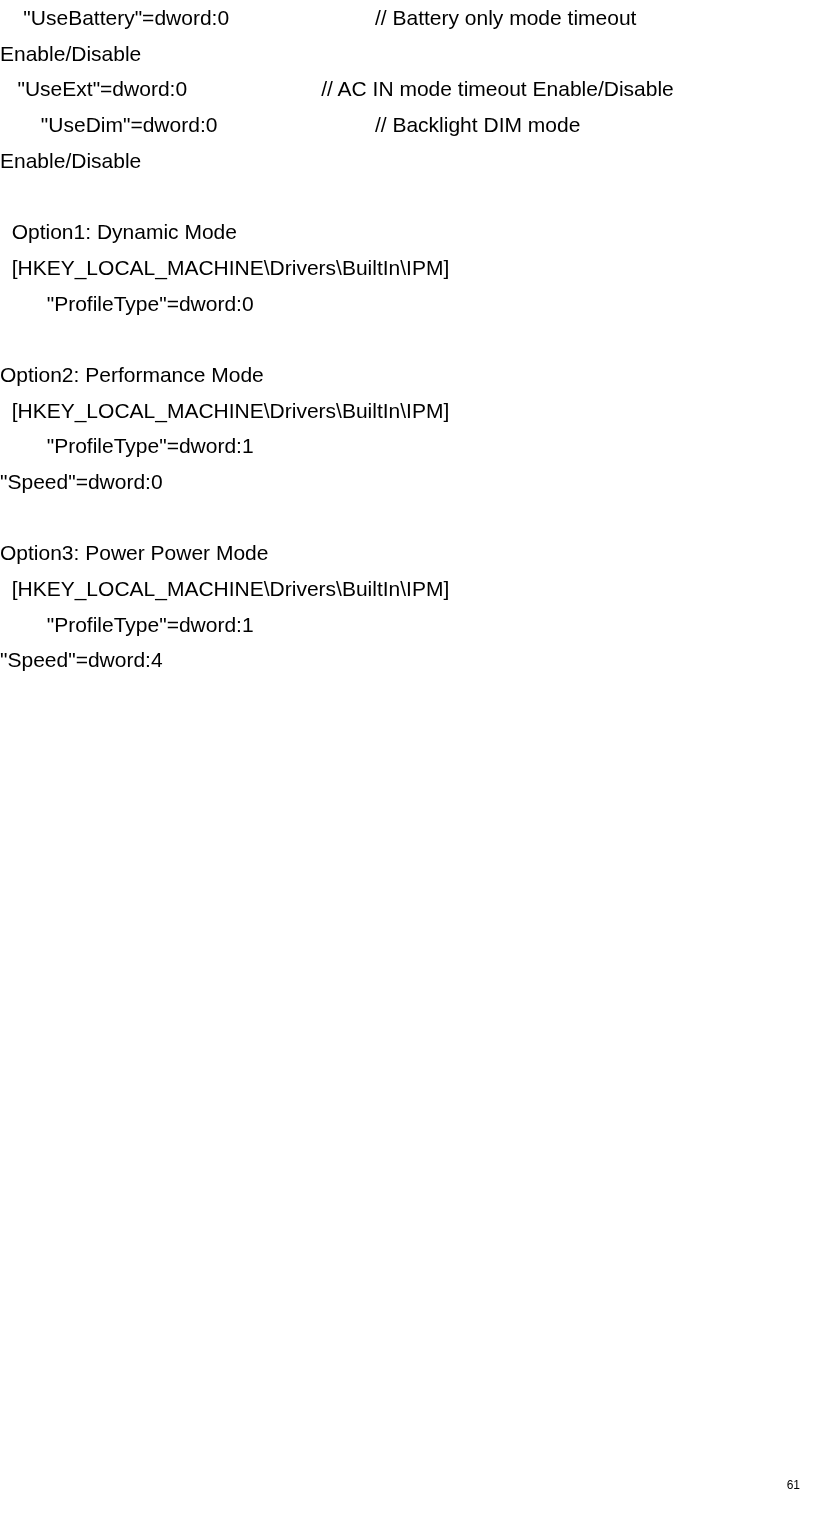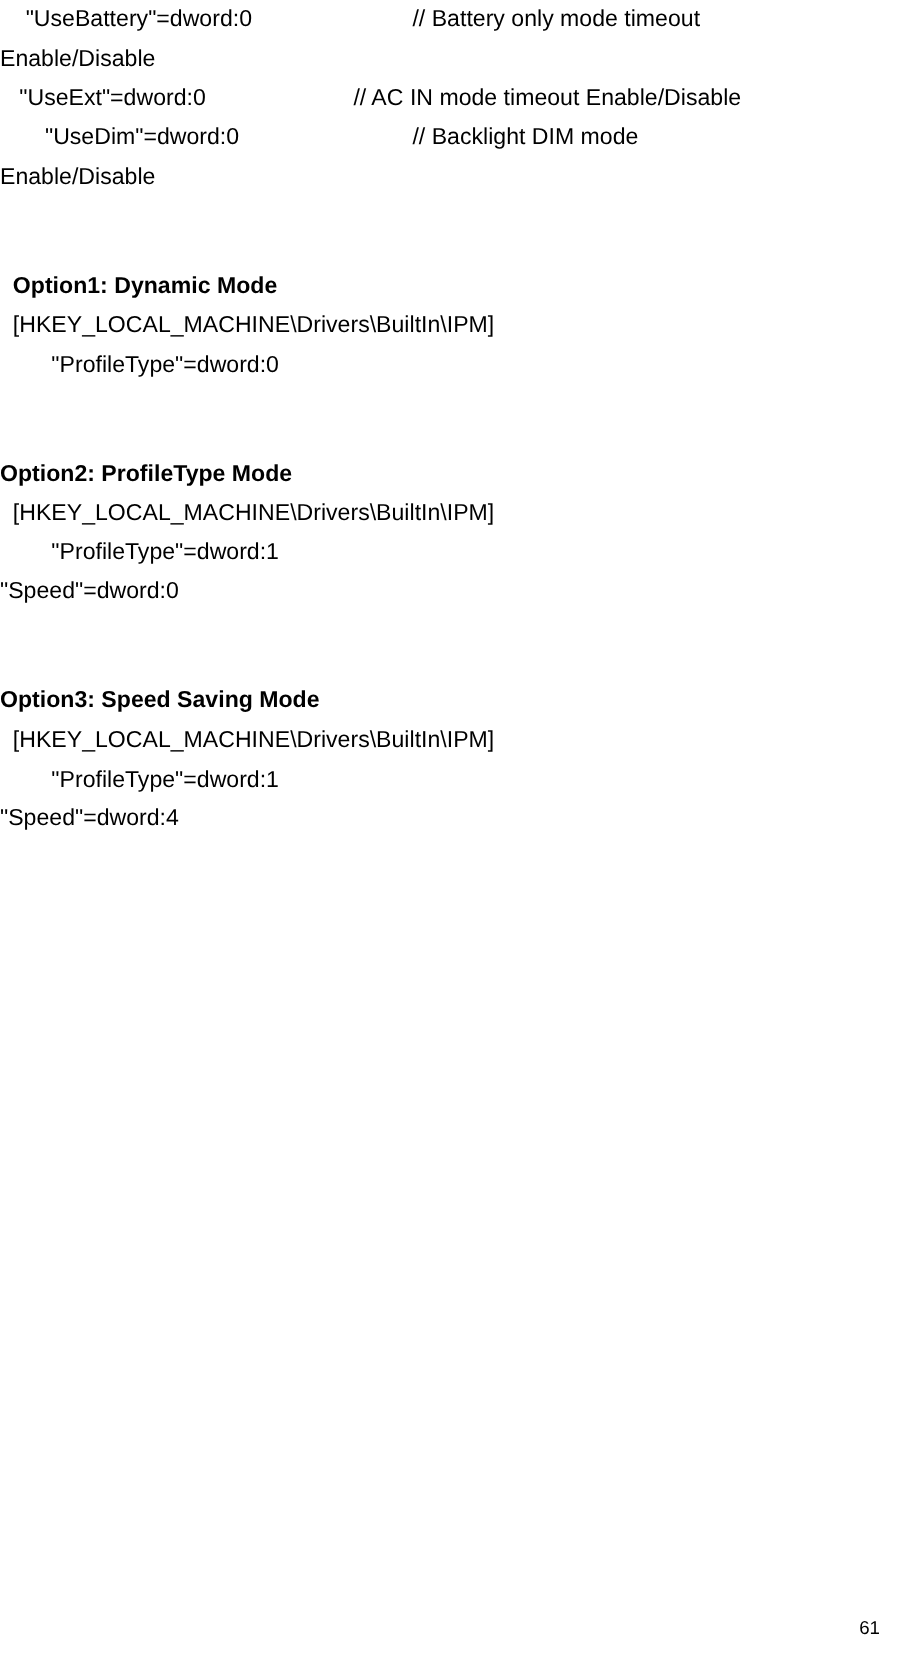--- a/index.html
+++ b/index.html
@@ -17,52 +17,51 @@
     position: relative;
     box-sizing: border-box;
   }
   .content {
     padding: 0 0 0 0;
   }
   .line {
     white-space: pre;
   }
   .bold {
-    font-weight: bold;
-    margin-top: 28px;
+    font-weight: normal;
   }
   .page-number {
     position: absolute;
     bottom: 18px;
     right: 22px;
-    font-size: 17px;
+    font-size: 12px;
   }
   .angle {
     font-family: Arial, Helvetica, sans-serif;
   }
 </style>
 </head>
 <body>
 
 <div class="page">
   <div class="content">
     <div class="line">    "UseBattery"=dword:0                         // Battery only mode timeout</div>
     <div class="line">Enable/Disable</div>
     <div class="line">   "UseExt"=dword:0                       // AC IN mode timeout Enable/Disable</div>
     <div class="line">       "UseDim"=dword:0                           // Backlight DIM mode</div>
     <div class="line">Enable/Disable</div>
     <div class="line"> </div>
     <div class="line bold">  Option1: Dynamic Mode</div>
     <div class="line">  [HKEY_LOCAL_MACHINE\Drivers\BuiltIn\IPM]</div>
     <div class="line">        "ProfileType"=dword:0</div>
     <div class="line"> </div>
-    <div class="line bold">Option2: ProfileType Mode</div>
+    <div class="line bold">Option2: Performance Mode</div>
     <div class="line">  [HKEY_LOCAL_MACHINE\Drivers\BuiltIn\IPM]</div>
     <div class="line">        "ProfileType"=dword:1</div>
     <div class="line">"Speed"=dword:0</div>
     <div class="line"> </div>
-    <div class="line bold">Option3: Speed Saving Mode</div>
+    <div class="line bold">Option3: Power Power Mode</div>
     <div class="line">  [HKEY_LOCAL_MACHINE\Drivers\BuiltIn\IPM]</div>
     <div class="line">        "ProfileType"=dword:1</div>
     <div class="line">"Speed"=dword:4</div>
   </div>
   <div class="page-number">61</div>
 </div>
 
 </body></html>

